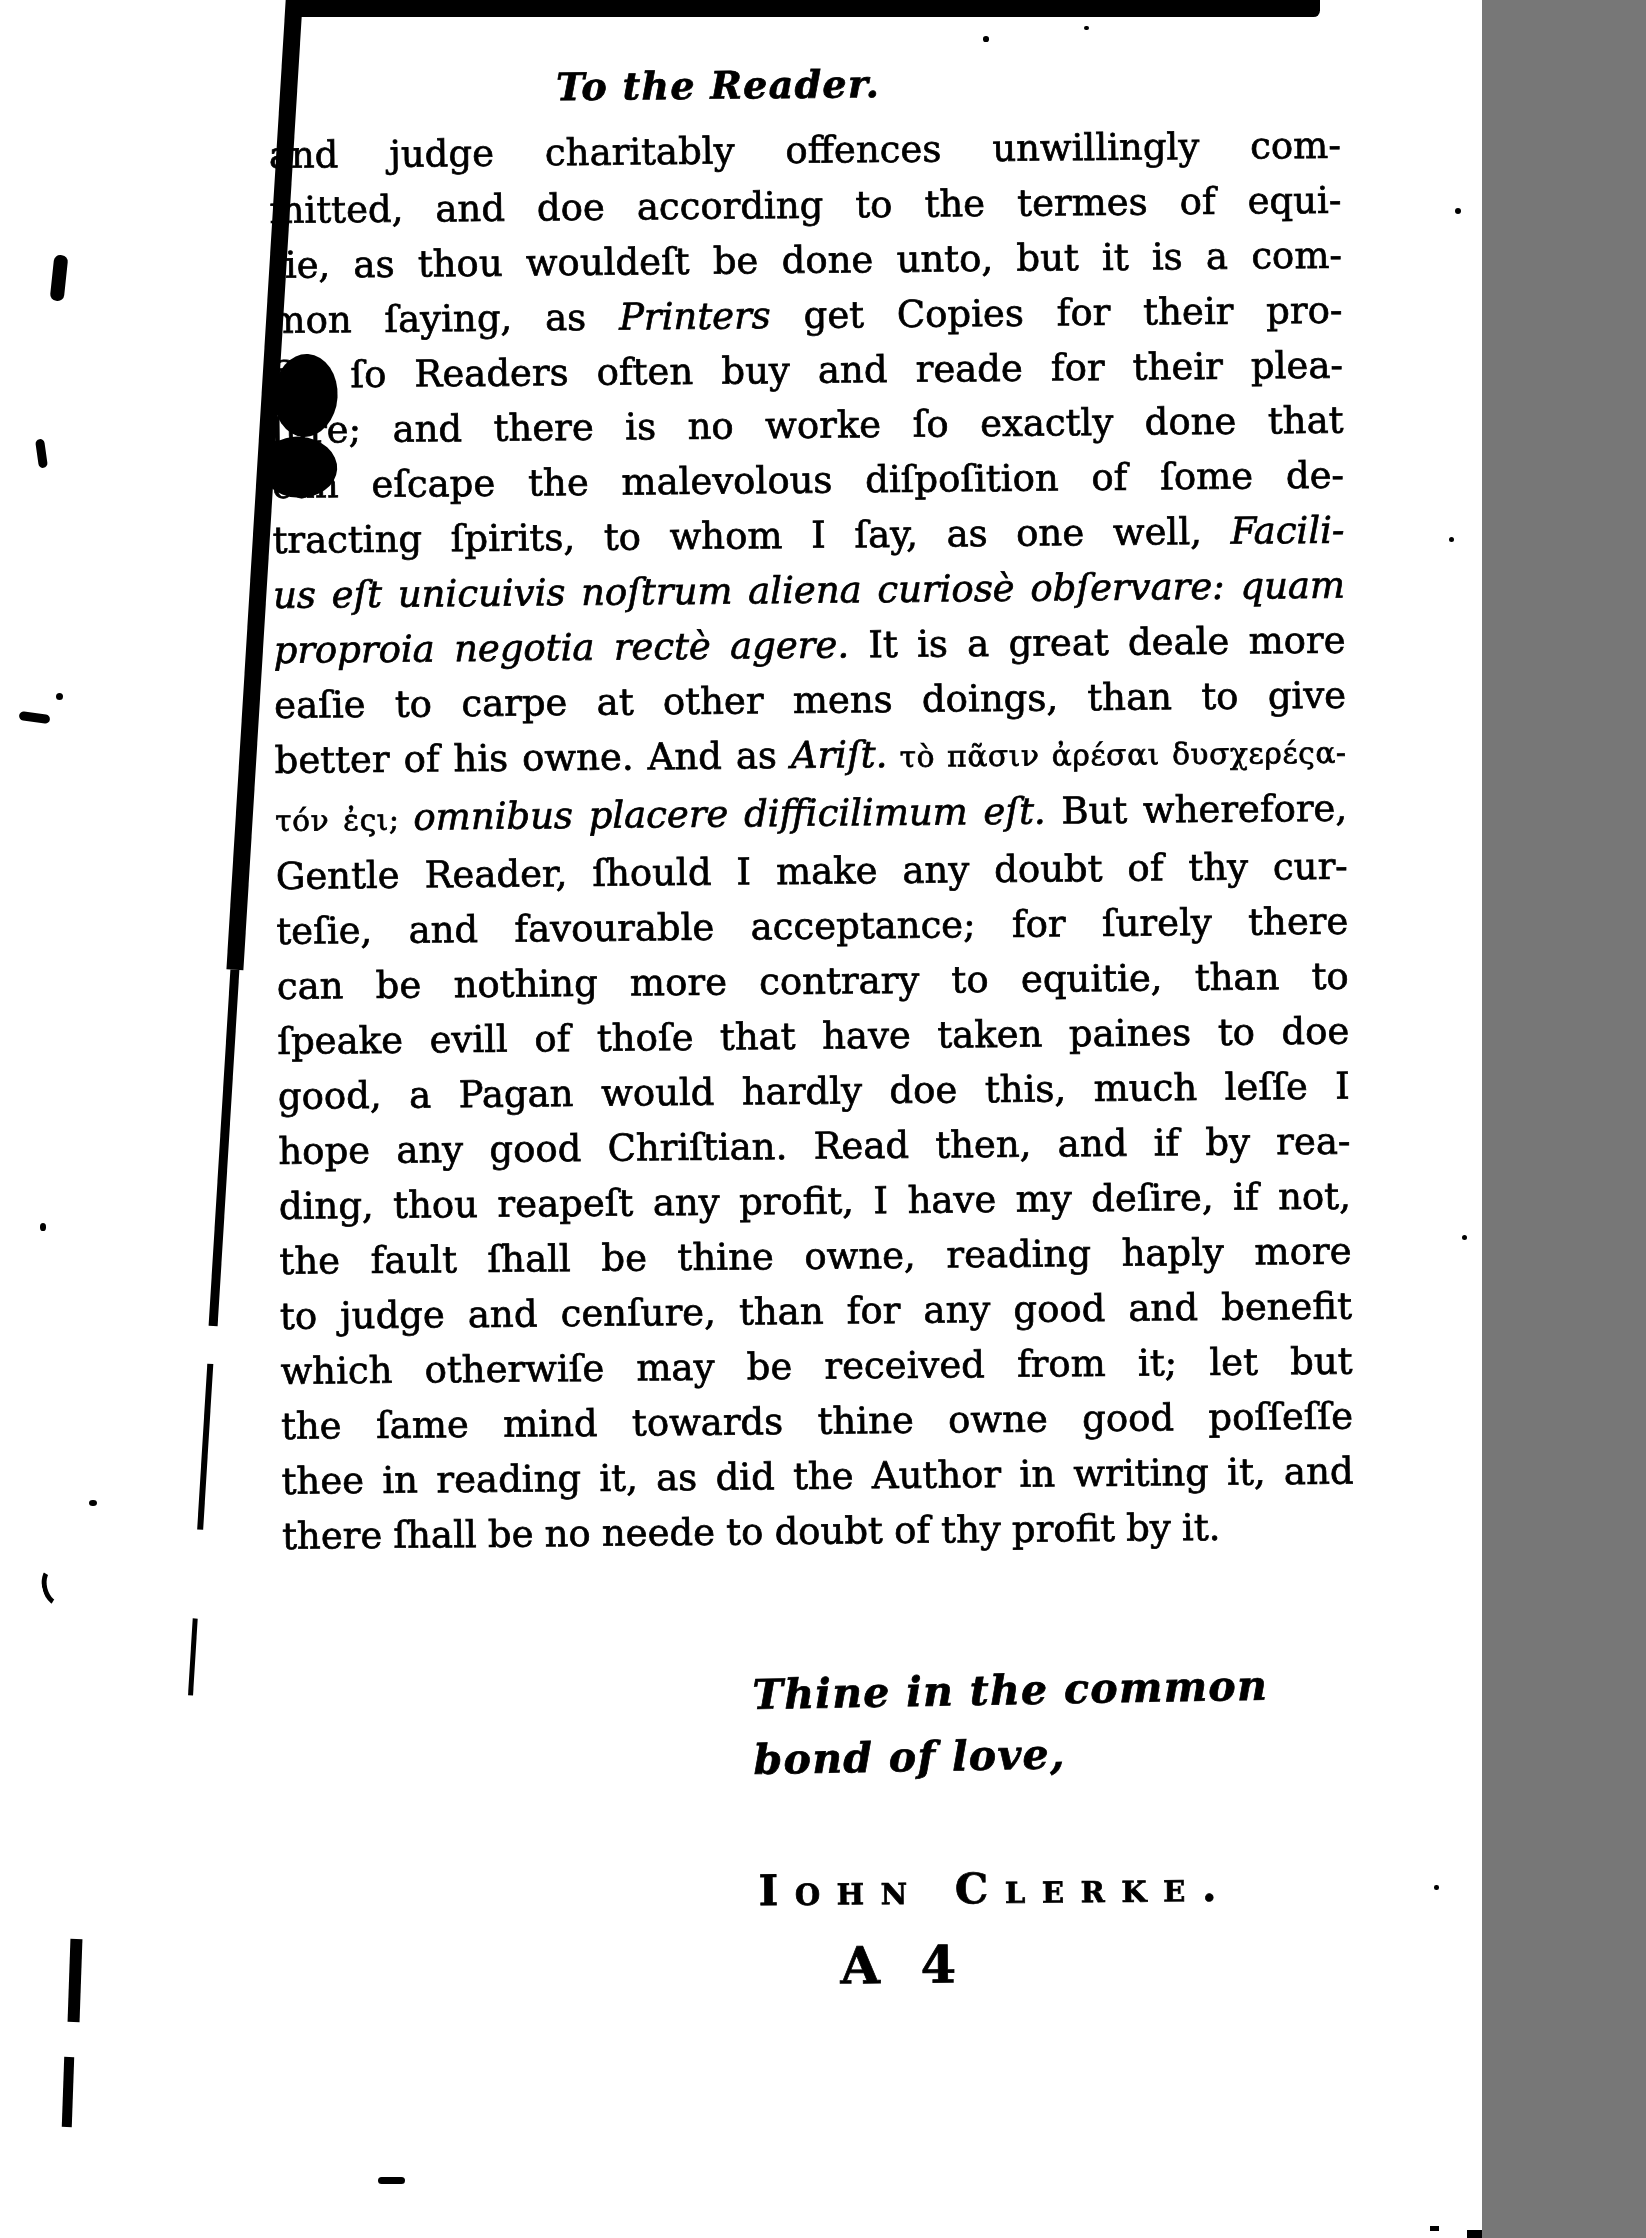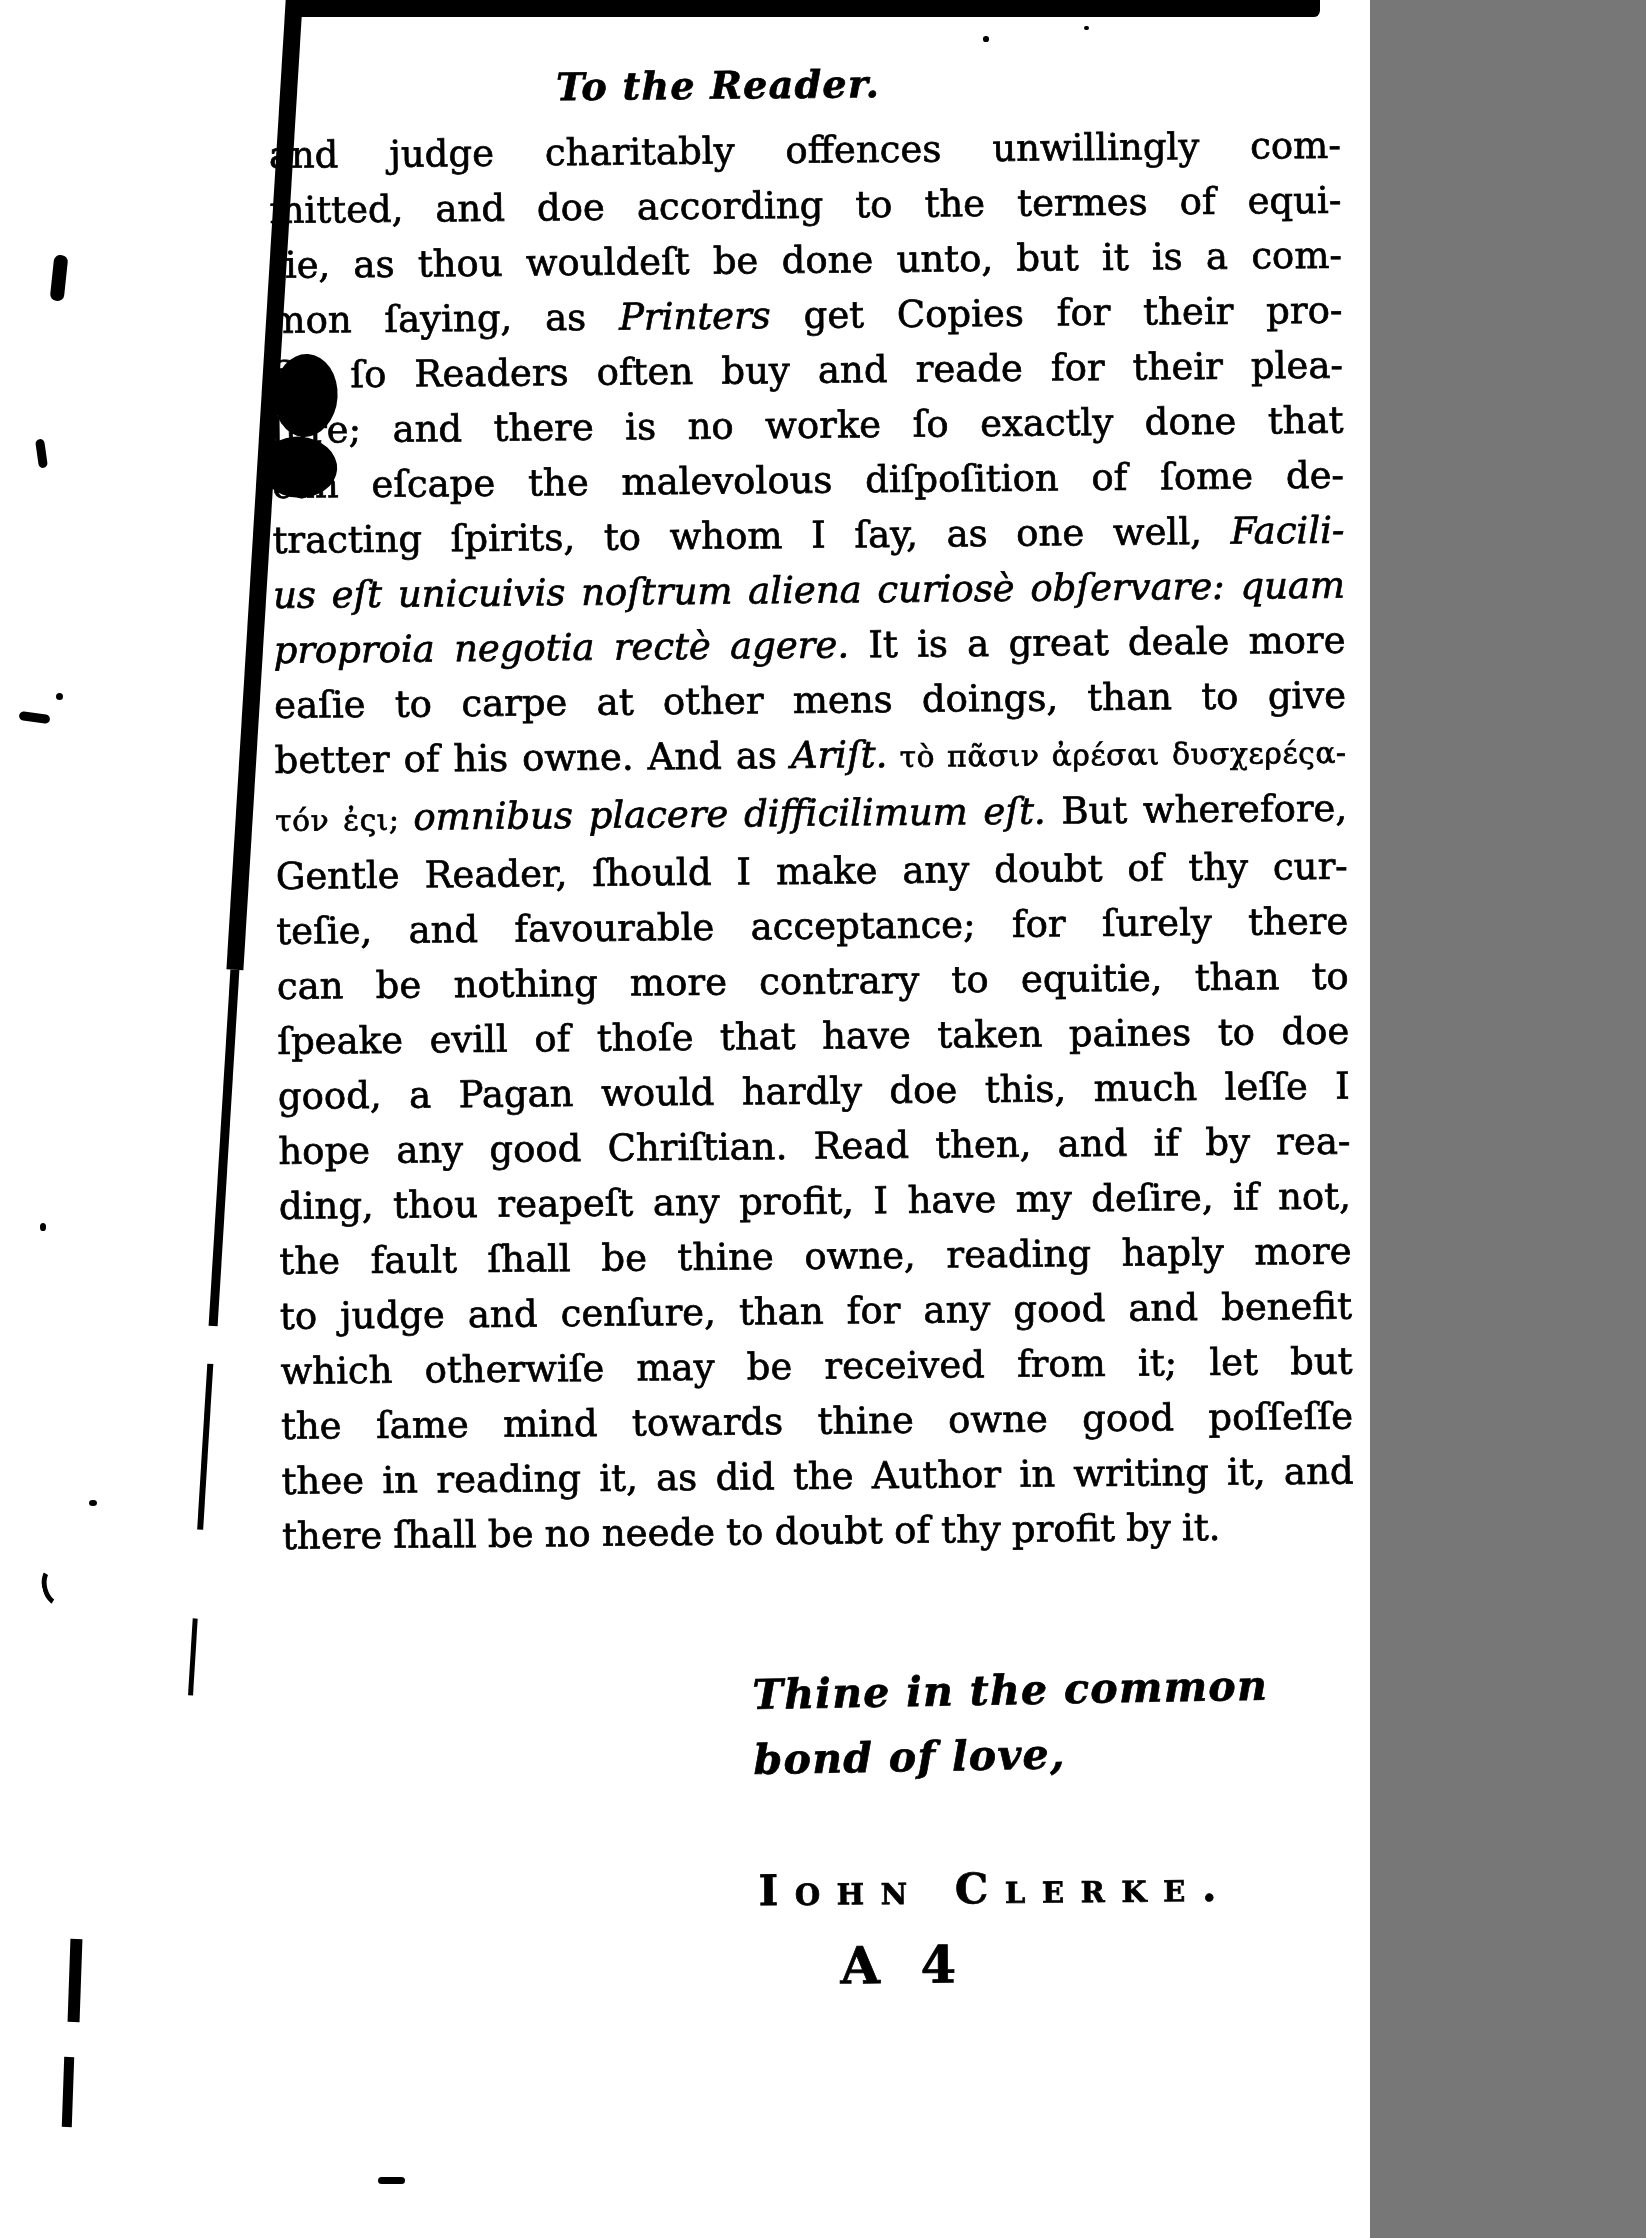--- a/index.html
+++ b/index.html
@@ -1,18 +1,18 @@
 <!DOCTYPE html>
 <html style="font-size:10.2px"><head>
 <meta charset="utf-8">
 <style>
   html,body { margin:0; padding:0; background:#777; }
   .page {
     position:relative;
-    width:1370px; height:2239px;
+    width:1482px; height:2239px;
     background:#ffffff;
     overflow:hidden;
     font-family:"DejaVu Serif","Liberation Serif",serif;
     color:#000;
   }
   .artifact { position:absolute; background:#000; }
   .dot { border-radius:50%; }
   .paren {
     position:absolute; width:22px; height:33px;
     border:5.7px solid transparent; border-left:5.7px solid #000;

